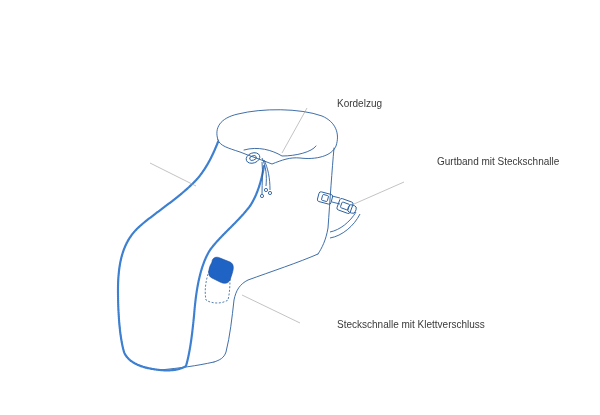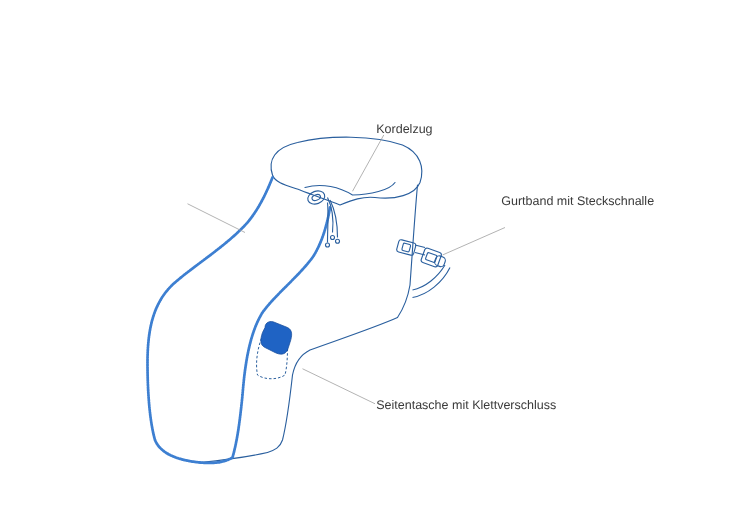--- a/index.html
+++ b/index.html
@@ -1,21 +1,21 @@
 <!DOCTYPE html>
 <html><head>
 <meta charset="utf-8">
 <style>
   html, body { margin: 0; padding: 0; background: #ffffff; }
   body { width: 600px; height: 415px; position: relative; overflow: hidden;
          font-family: "Liberation Sans", sans-serif; }
   .canvas { position: absolute; left: 0; top: 0; width: 600px; height: 415px; }
   .label { position: absolute; font-size: 10px; line-height: 12.5px; color: #3a3a3a;
            white-space: nowrap; font-family: "Liberation Sans", sans-serif; }
-  .label span { display: block; }
+  .label span { display: block; margin-left: 36px; }
 </style>
 </head>
 <body>
 
 <svg class="canvas" width="600" height="415" viewBox="0 0 600 415" xmlns="http://www.w3.org/2000/svg">
 
   <g fill="none" stroke="#2a5f9e" stroke-width="0.9" stroke-linejoin="round" stroke-linecap="round">
 
     <path d="M218,140 C214,128 220,118 238,114 C262,108 300,108 322,116 C336,122 340,134 336,146 C332,156 316,160 300,158 C290,157 282,160 272,164 C262,160 250,156 240,152 C228,148 220,146 218,140 Z"></path>
 
@@ -82,14 +82,14 @@
 
 <div class="label" style="left:301px; top:98px;">
   <span>Kordelzug</span>
 </div>
 
 <div class="label" style="left:401px; top:156px;">
   <span>Gurtband mit Steckschnalle</span>
 </div>
 
 <div class="label" style="left:301px; top:319px;">
-  <span>Seitentasche mit Klettverschluss</span>
+  <span>Steckschnalle mit Klettverschluss</span>
 </div>
 
 </body></html>

